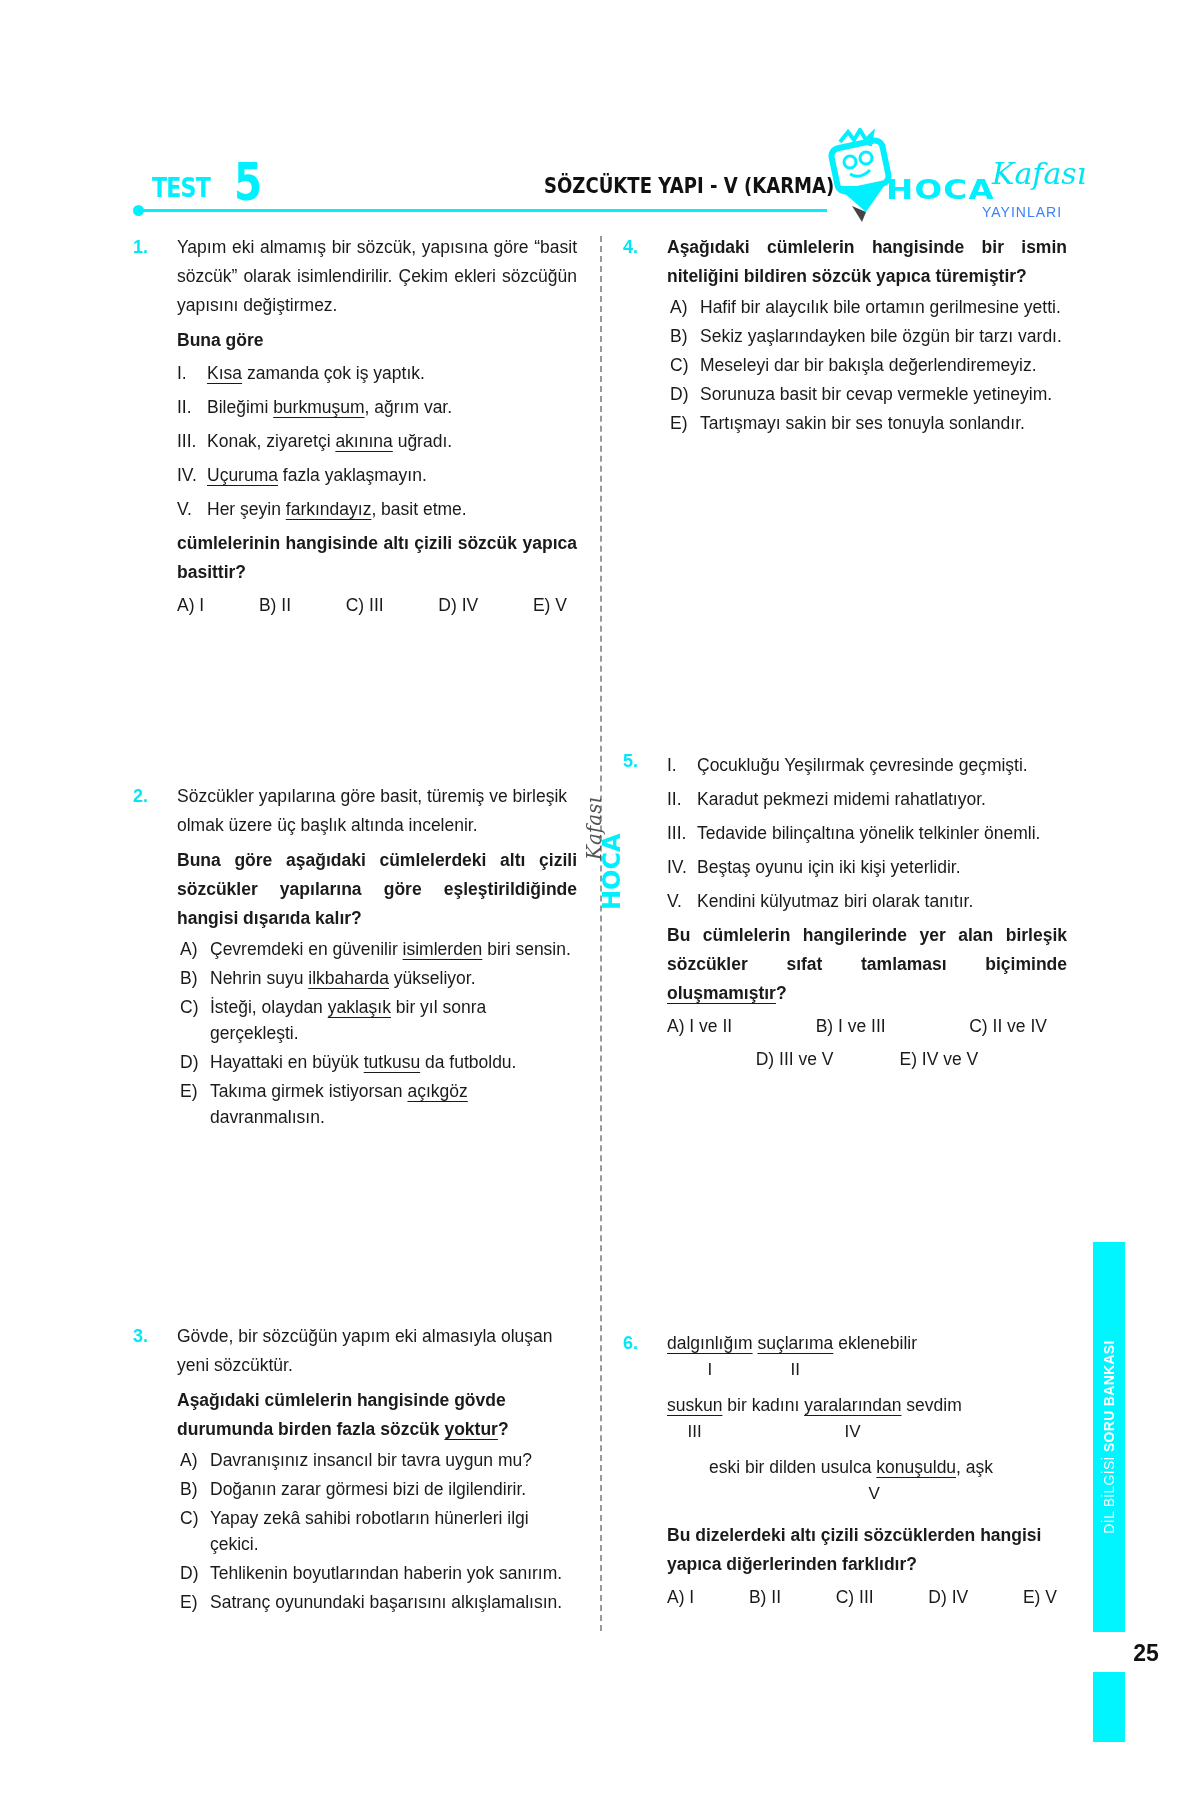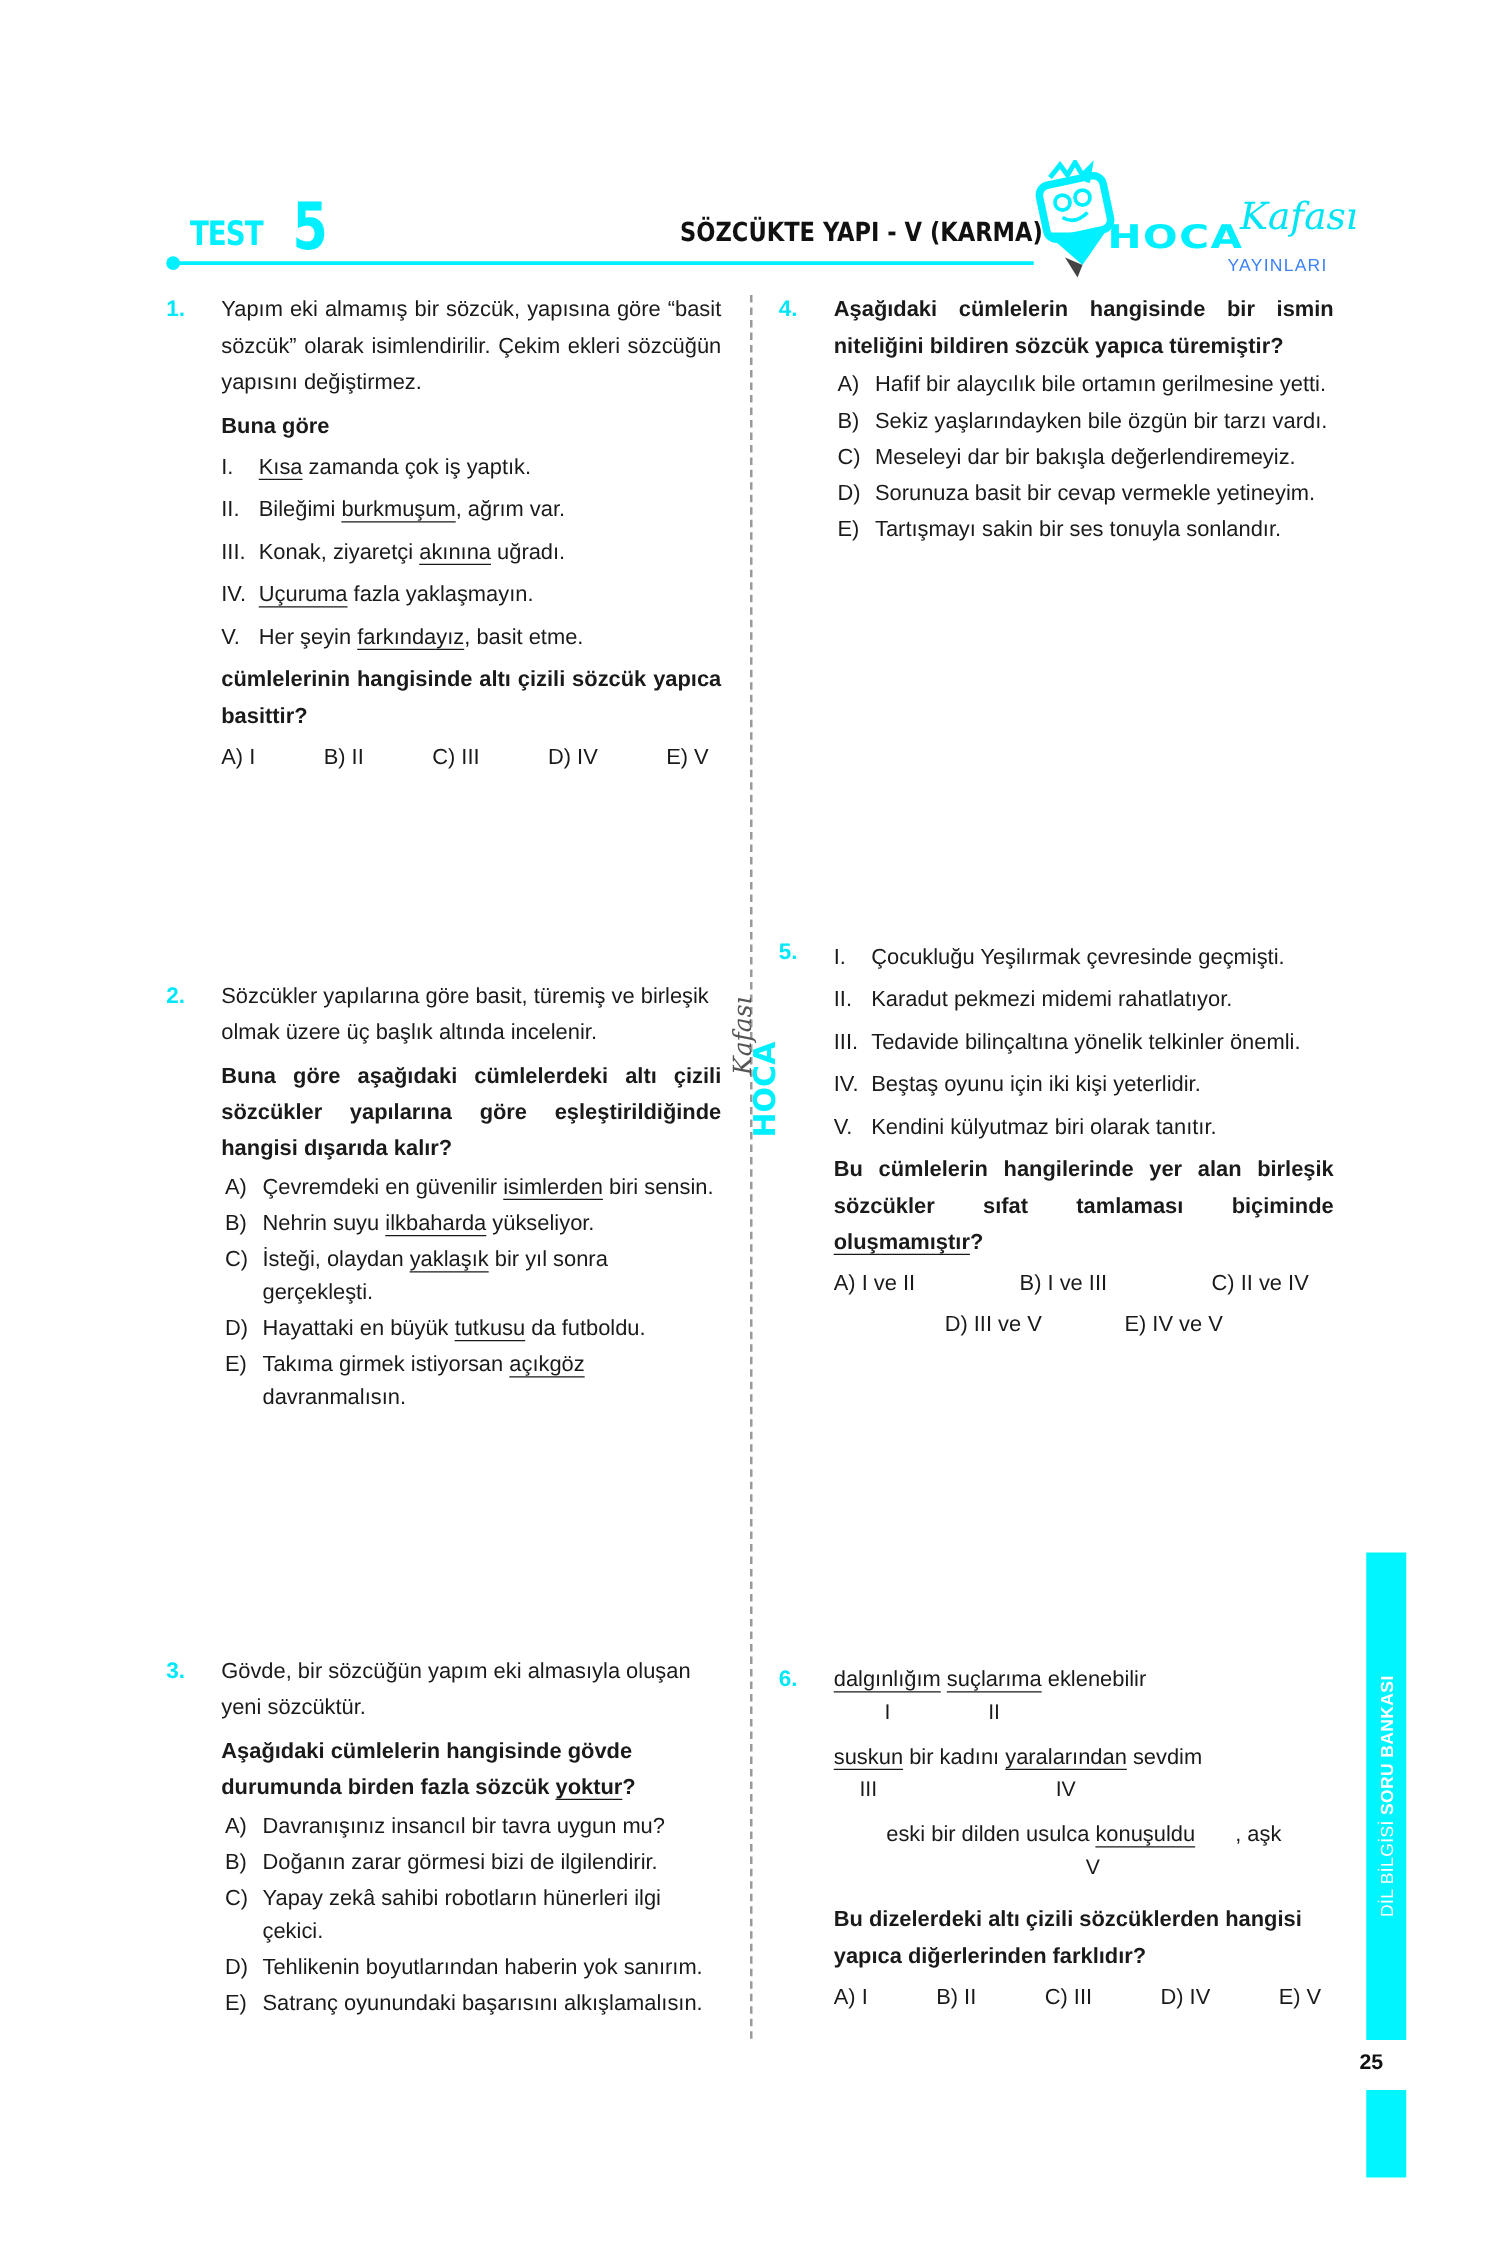--- a/index.html
+++ b/index.html
@@ -42,21 +42,21 @@
   
   .poem-line { position: relative; height: 62px; }
   .poem-words { white-space: nowrap; }
   .poem-mark { position: absolute; top: 26px; font-size: 17px; }
 
   
   .side-tab { left: 1093px; top: 1242px; width: 32px; height: 390px; background: #00f5ff; }
   .side-tab-text { position: absolute; left: 50%; top: 50%; transform: translate(-50%,-50%) rotate(-90deg);
                    white-space: nowrap; font-size: 14px; color: #ffffff; letter-spacing: 0.3px; }
   .side-tab-text .strong { font-weight: bold; }
-  .page-num { left: 1081px; top: 1640px; width: 32px; text-align: center; font-weight: bold; font-size: 17px; color: #111; }
+  .page-num { left: 1130px; top: 1640px; width: 32px; text-align: center; font-weight: bold; font-size: 23px; color: #111; }
   .side-tab-bottom { left: 1093px; top: 1672px; width: 32px; height: 70px; background: #00f5ff; }
 
   
   .watermark { left: 582px; top: 790px; width: 32px; height: 170px; }
 </style>
 </head>
 <body>
 
 <div class="abs header-dot"></div>
 <div class="abs header-rule"></div>
@@ -252,21 +252,21 @@
         <div class="poem-words"><span class="u" style="white-space: pre;">dalgınlığım</span><span style="white-space: pre;"> </span><span class="u" style="white-space: pre;">suçlarıma</span><span style="white-space: pre;"> eklenebilir</span></div>
         <span class="poem-mark" style="left: 40.5px;">I</span>
         <span class="poem-mark" style="left: 123.5px;">II</span>
       </div>
       <div class="poem-line">
         <div class="poem-words"><span class="u" style="white-space: pre;">suskun</span><span style="white-space: pre;"> bir kadını </span><span class="u" style="white-space: pre;">yaralarından</span><span style="white-space: pre;"> sevdim</span></div>
         <span class="poem-mark" style="left: 20.5px;">III</span>
         <span class="poem-mark" style="left: 177.5px;">IV</span>
       </div>
       <div class="poem-line">
-        <div class="poem-words"><span style="white-space: pre; margin-left: 42px;">eski bir dilden usulca </span><span class="u" style="white-space: pre;">konuşuldu</span><span style="white-space: pre; margin-left: 32px;">, aşk</span></div>
+        <div class="poem-words"><span style="white-space: pre; margin-left: 42px;">eski bir dilden usulca </span><span class="u" style="white-space: pre;">konuşuldu</span><span style="white-space: pre;">, aşk</span></div>
         <span class="poem-mark" style="left: 201.5px;">V</span>
       </div>
     </div>
   <p class="bold" style="margin-top:6px">Bu dizelerdeki altı çizili sözcüklerden hangisi yapıca diğerlerinden farklıdır?</p>
   <p class="answers-row" id="q6-answers" style="width:390px">
       <span>A) I</span>
       <span>B) II</span>
       <span>C) III</span>
       <span>D) IV</span>
       <span>E) V</span>

